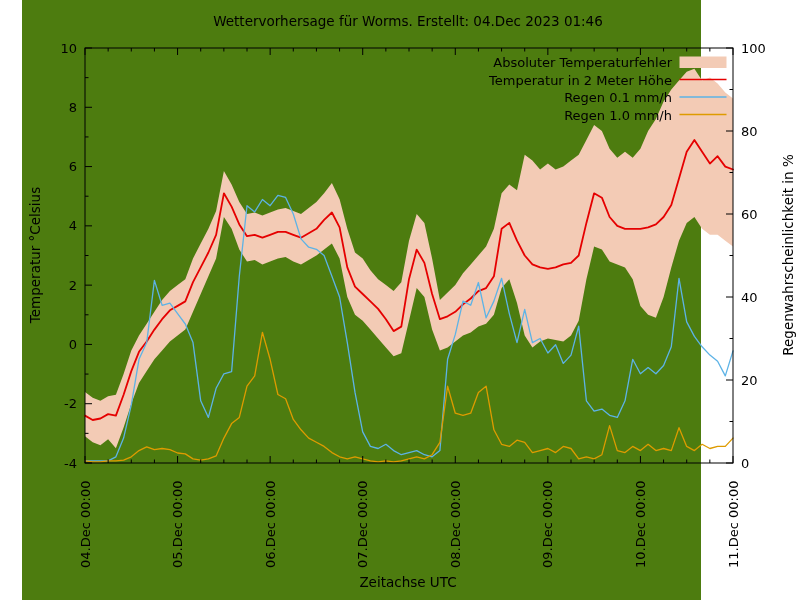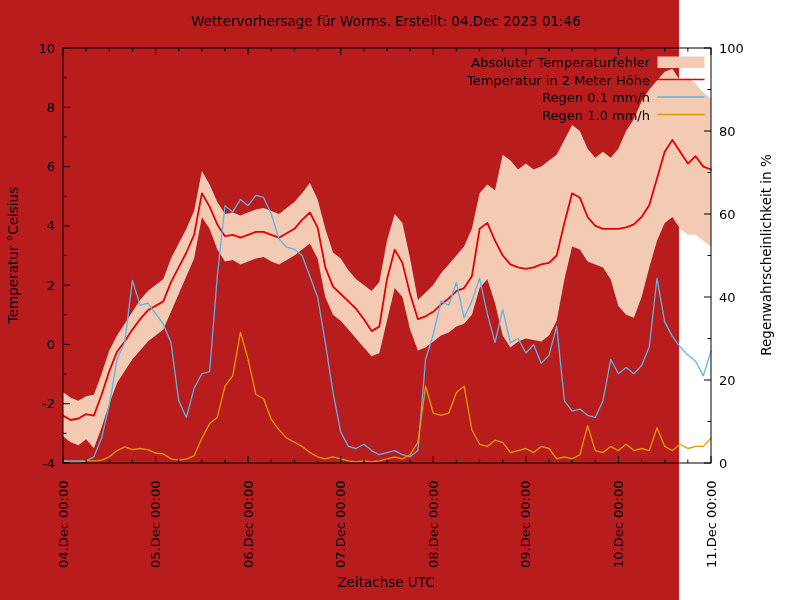--- a/index.html
+++ b/index.html
@@ -1,17 +1,17 @@
 <!DOCTYPE html>
 <html><head>
 <meta charset="utf-8">
 <style>
   html,body{margin:0;padding:0;background:#ffffff;}
-  .fig{width:679px;height:600px;position:relative;background:#b91c1c;
-       font-family:"DejaVu Sans","Liberation Sans",sans-serif;}
+  .fig{width:679px;height:600px;position:relative;background:#4d7c0f;
+       font-family:"DejaVu Sans","Liberation Sans",sans-serif;margin-left:22px;}
   svg text{font-family:"DejaVu Sans","Liberation Sans",sans-serif;fill:#000;}
   .title-text{font-size:13.5px;}
   .axis-label{font-size:13.5px;}
   .tick-label{font-size:13px;}
   .legend-label{font-size:13px;}
 </style>
 </head>
 <body>
 
 <div class="fig">

